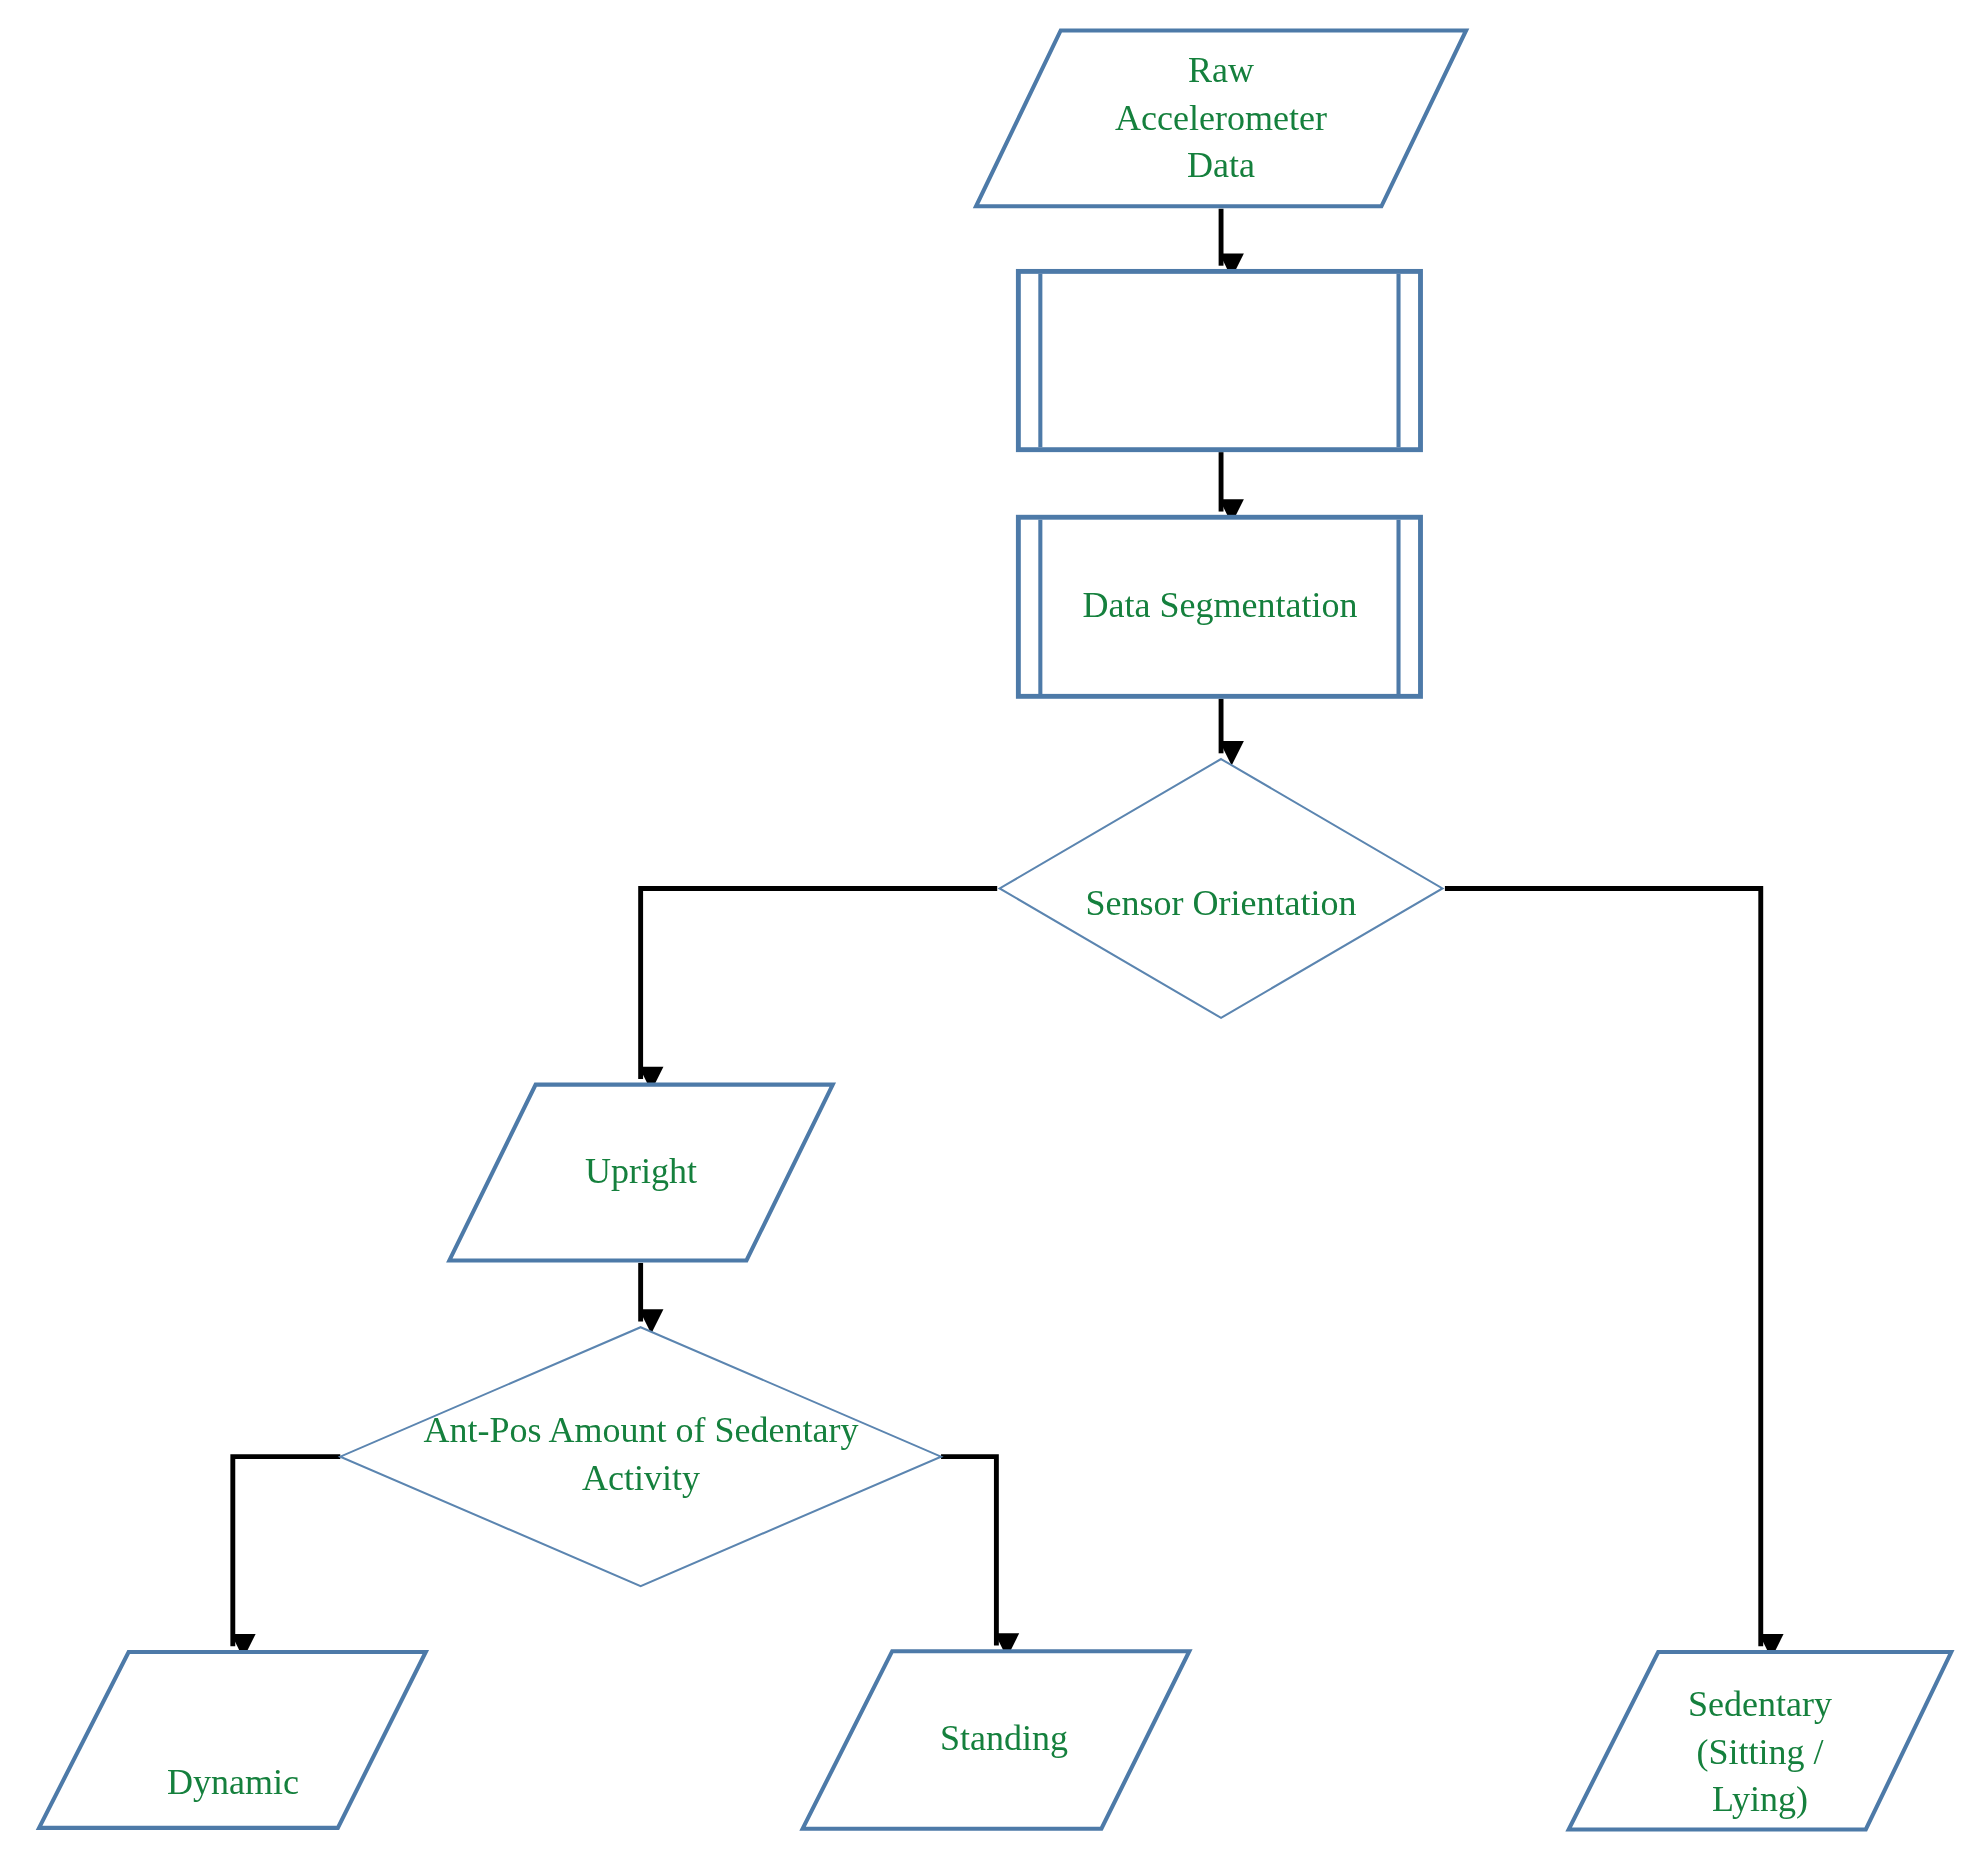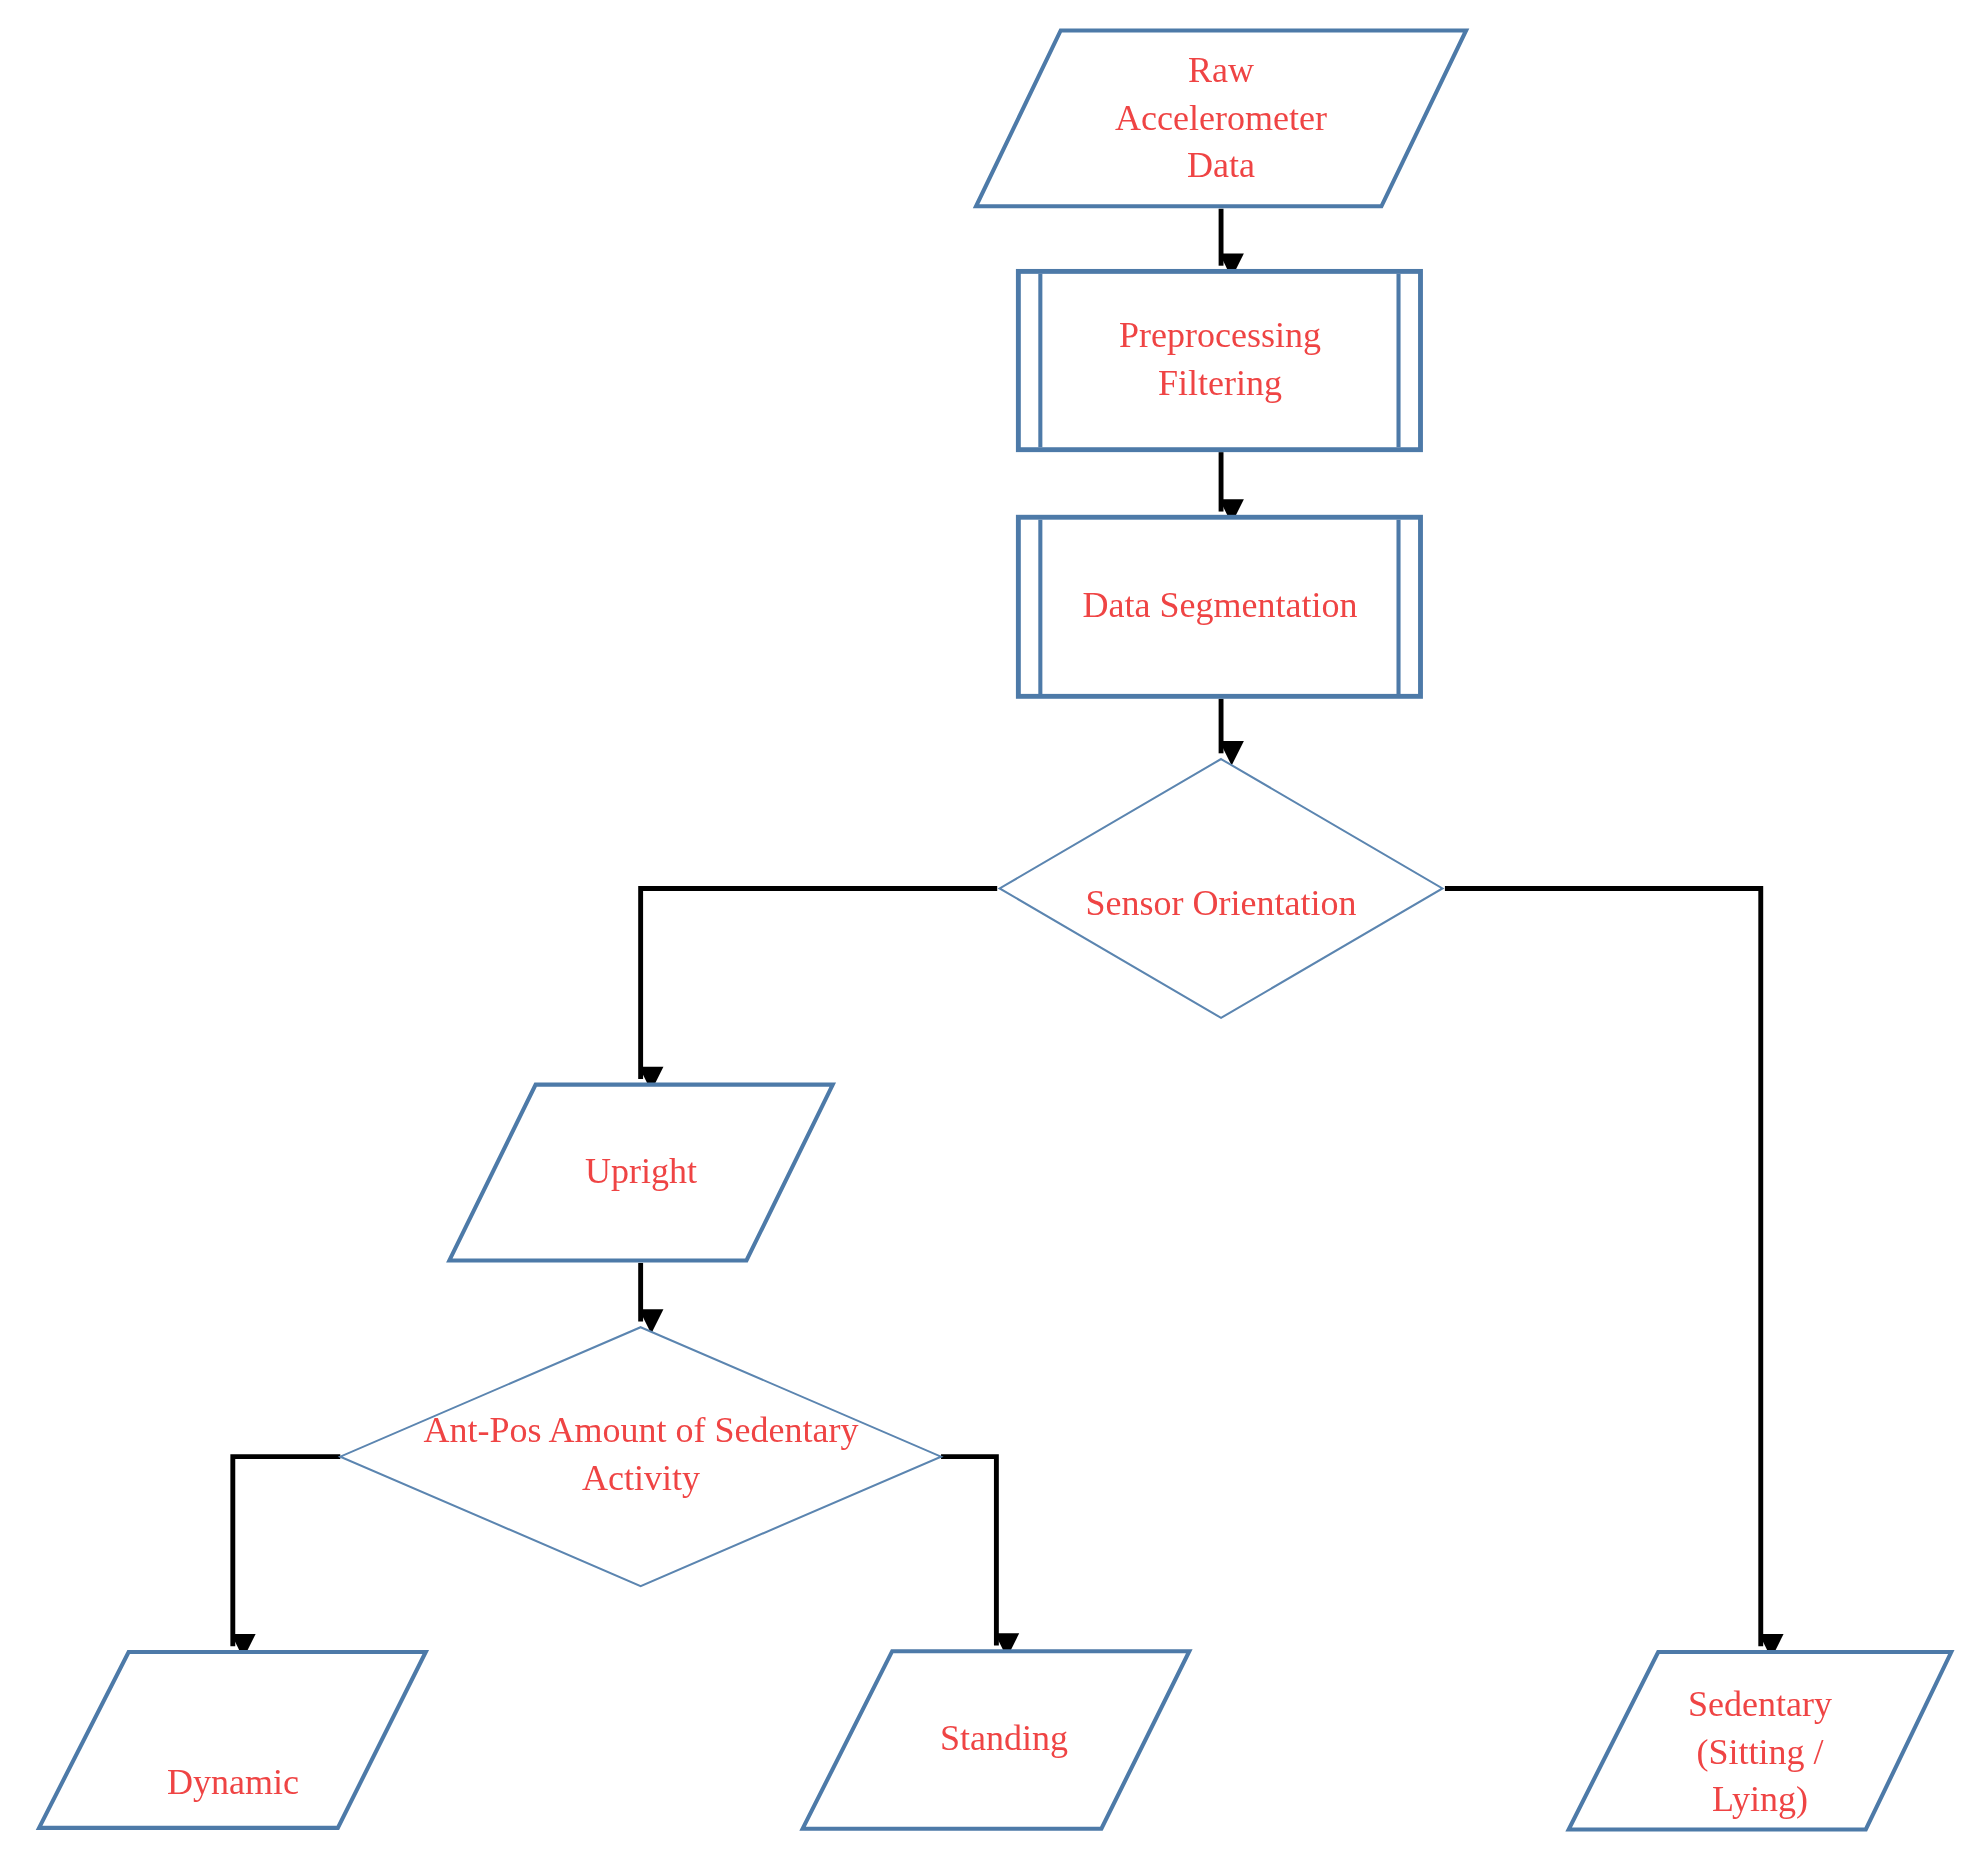--- a/index.html
+++ b/index.html
@@ -16,21 +16,21 @@
   .para{stroke:#4d7aa8;stroke-width:5;}
   .procbox{stroke:#4d7aa8;stroke-width:6;}
   .procline{stroke:#4d7aa8;stroke-width:5;}
   .diamond{stroke:#5b85b0;stroke-width:2.5;}
   .conn{fill:none;stroke:#000000;stroke-width:6;}
   .node-label{
     position:absolute;
     transform:translate(-50%,-50%);
     font-size:36px;
     line-height:1.32;
-    color:#ef4444;
+    color:#15803d;
     text-align:center;
     white-space:pre-line;
     pointer-events:none;
   }
 </style>
 </head>
 <body>
 
 <div class="canvas">
 
@@ -64,22 +64,20 @@
     <line class="procline" x1="1278" y1="638" x2="1278" y2="852"></line>
     <line class="procline" x1="1718" y1="638" x2="1718" y2="852"></line>
 
     <polygon class="shape diamond" points="1500,932 1772,1091 1500,1250 1228,1091"></polygon>
     <polygon class="shape diamond" points="787,1630 1156,1789 787,1948 418,1789"></polygon>
   </svg>
 
   <div class="node-label" style="left:1221px;top:118px;">Raw
 Accelerometer
 Data</div>
-  <div class="node-label" style="left:1220px;top:360px;">Preprocessing
-Filtering</div>
   <div class="node-label" style="left:1220px;top:606px;">Data Segmentation</div>
   <div class="node-label" style="left:1221px;top:856px;margin-top:48px;">Sensor Orientation</div>
   <div class="node-label" style="left:641px;top:1172px;text-align:right;">Upright</div>
   <div class="node-label" style="left:641px;top:1455px;">Ant-Pos Amount of Sedentary
 Activity</div>
   <div class="node-label" style="left:233px;top:1739px;margin-top:44px;">Dynamic</div>
   <div class="node-label" style="left:997px;top:1739px;margin-left:7px;">Standing</div>
   <div class="node-label" style="left:1760px;top:1740px;margin-top:12px;">Sedentary
 (Sitting /
 Lying)</div>

